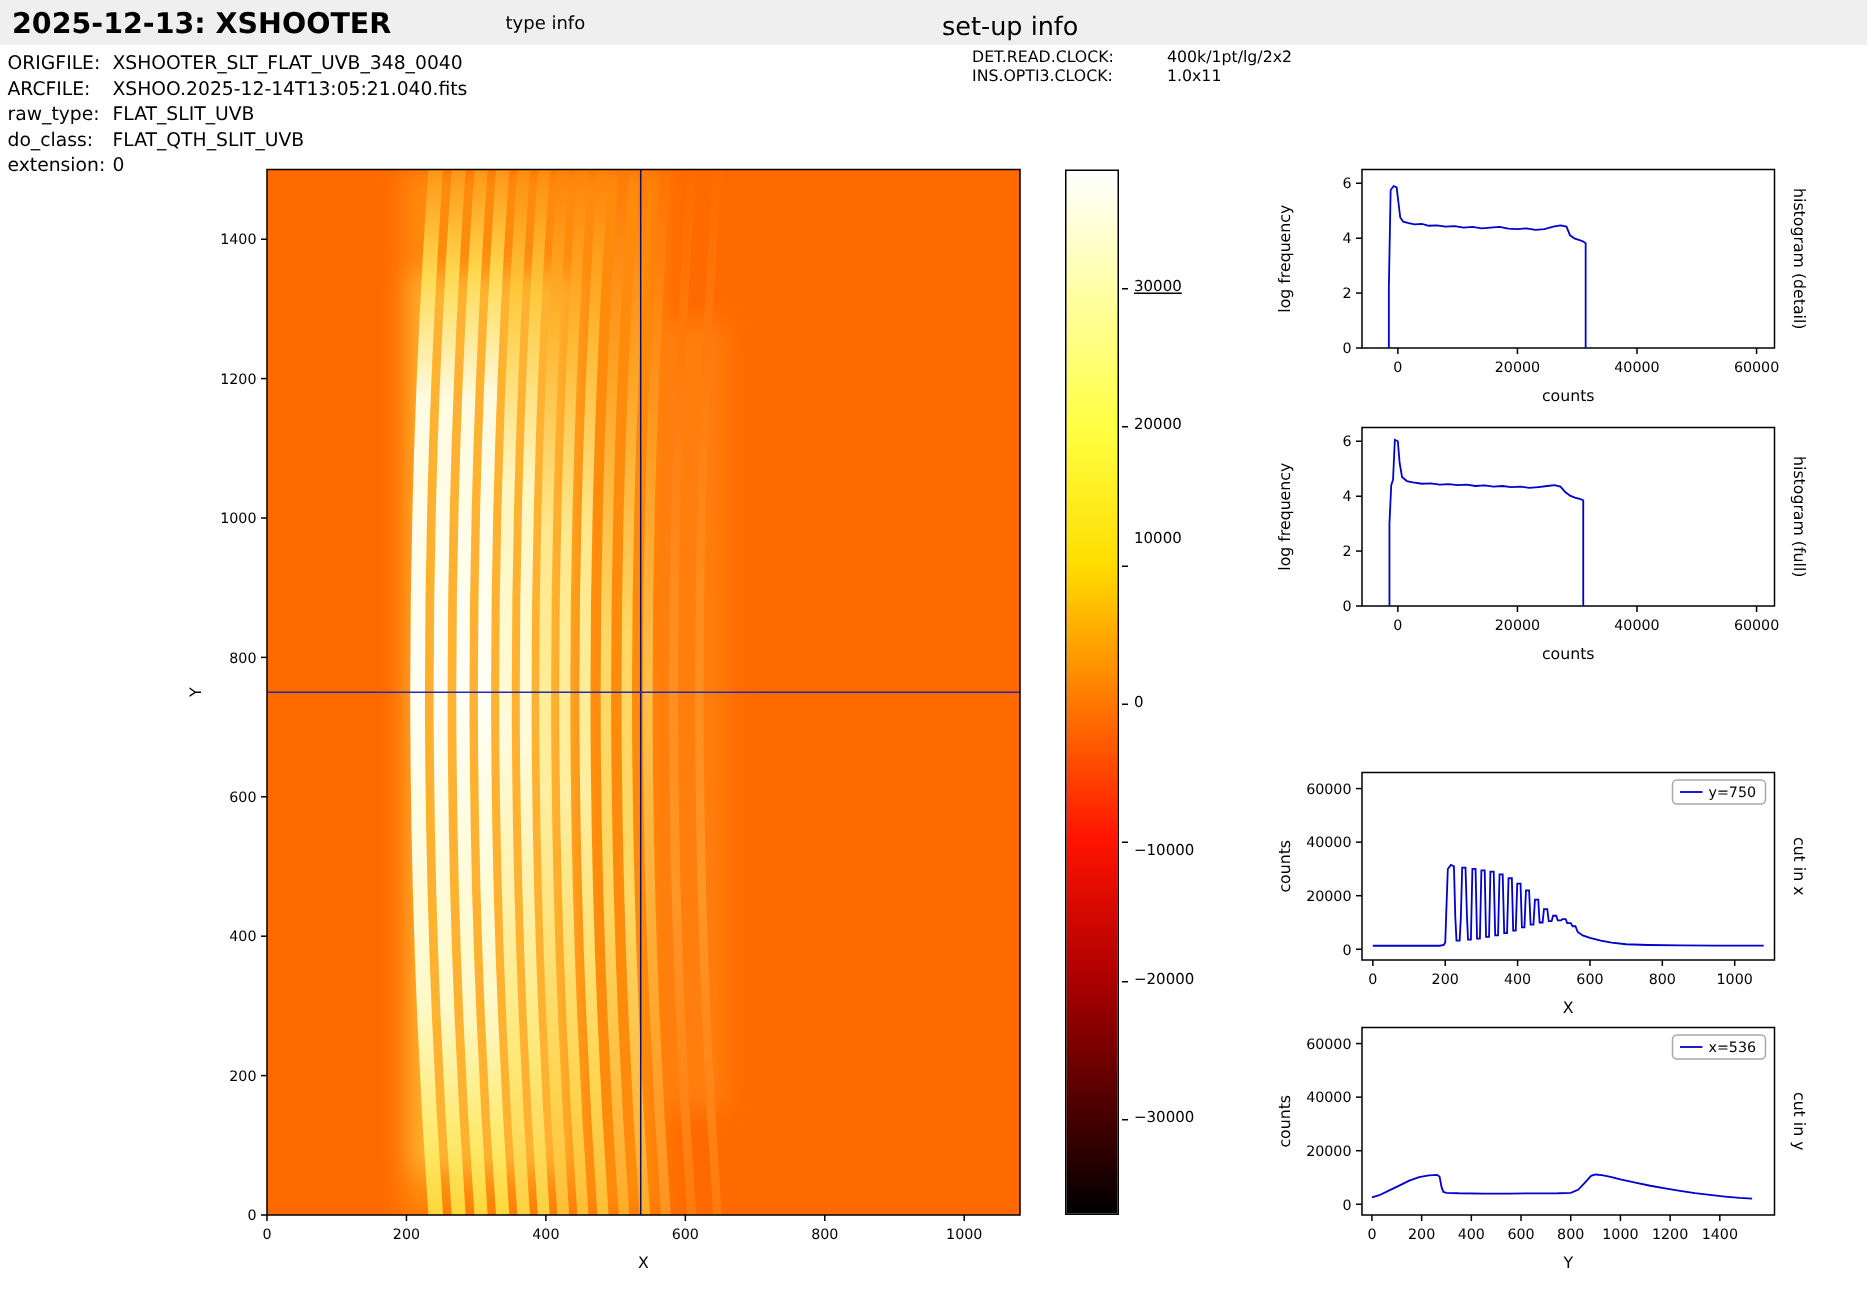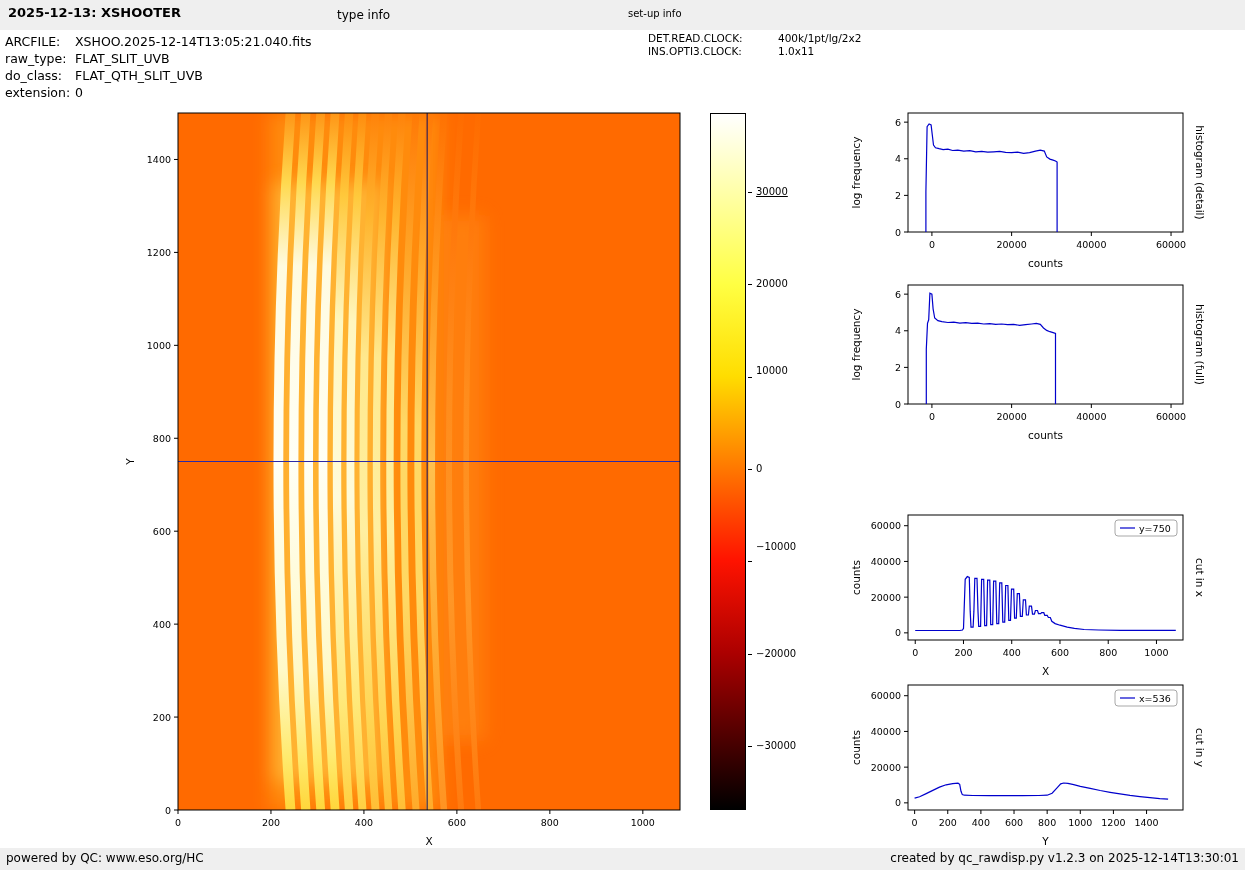--- a/index.html
+++ b/index.html
@@ -1,23 +1,23 @@
 <!DOCTYPE html>
 <html><head>
 <meta charset="utf-8">
 <style>
   *{margin:0;padding:0;box-sizing:border-box}
   html,body{background:#fff}
   body{font-family:"DejaVu Sans","Liberation Sans",sans-serif;color:#000}
   #page{position:relative;width:1245px;height:870px;background:#fff;overflow:hidden}
 
   #topbar{position:absolute;top:0;left:0;width:1245px;height:30px;background:#efefef}
-  #title{position:absolute;left:8px;top:5px;font-size:13px;font-weight:bold;white-space:nowrap}
+  #title{position:absolute;left:8px;top:5px;font-size:19px;font-weight:bold;white-space:nowrap}
   #type-info{position:absolute;left:337px;top:8px;font-size:12px}
-  #setup-info{position:absolute;left:628px;top:8px;font-size:10px}
+  #setup-info{position:absolute;left:628px;top:8px;font-size:17px}
 
   .meta-col{position:absolute;font-size:12.5px}
   .meta-row{height:17px;line-height:17px;white-space:nowrap}
   .meta-label{display:inline-block}
   #meta-left{left:5px;top:33px}
   #meta-left .meta-label{width:70px}
   #meta-mid{left:337px;top:33px}
   #meta-mid .meta-label{width:66px}
   #meta-right{left:648px;top:32px;font-size:10.5px}
   #meta-right .meta-row{height:13px;line-height:13px}
@@ -41,20 +41,21 @@
 
 <div id="page">
 
   <div id="topbar">
     <div id="title">2025-12-13: XSHOOTER</div>
     <div id="type-info">type info</div>
     <div id="setup-info">set-up info</div>
   </div>
 
   <div class="meta-col" id="meta-left">
+    <div class="meta-row"><span class="meta-label">ORIGFILE:</span><span class="meta-value">XSHOOTER_SLT_FLAT_UVB_348_0040</span></div>
     <div class="meta-row"><span class="meta-label">ARCFILE:</span><span class="meta-value">XSHOO.2025-12-14T13:05:21.040.fits</span></div>
     <div class="meta-row"><span class="meta-label">raw_type:</span><span class="meta-value">FLAT_SLIT_UVB</span></div>
     <div class="meta-row"><span class="meta-label">do_class:</span><span class="meta-value">FLAT_QTH_SLIT_UVB</span></div>
     <div class="meta-row"><span class="meta-label">extension:</span><span class="meta-value">0</span></div>
   </div>
 
 
   <div class="meta-col" id="meta-right">
     <div class="meta-row"><span class="meta-label">DET.READ.CLOCK:</span><span class="meta-value">400k/1pt/lg/2x2</span></div>
     <div class="meta-row"><span class="meta-label">INS.OPTI3.CLOCK:</span><span class="meta-value">1.0x11</span></div>
@@ -169,25 +170,25 @@
         <text x="24" y="356.5" text-anchor="middle" class="axl" transform="rotate(-90 24 356.5)">Y</text>
       </svg></div>
 
   <div id="colorbar" style="background: linear-gradient(rgb(255, 255, 255) 0%, rgb(255, 255, 168) 11.3%, rgb(255, 255, 67) 24.5%, rgb(255, 221, 0) 37.7%, rgb(255, 120, 0) 51%, rgb(255, 19, 0) 64.2%, rgb(172, 0, 0) 77.5%, rgb(71, 0, 0) 90.7%, rgb(0, 0, 0) 100%);"></div>
   <div id="colorbar-ticks">
       <div class="cb-mark" style="top: 78.6px;"></div>
       <div class="cb-label" style="top: 72.6px; text-decoration: underline;">30000</div>
       <div class="cb-mark" style="top: 171px;"></div>
       <div class="cb-label" style="top: 165px;">20000</div>
       <div class="cb-mark" style="top: 263.5px;"></div>
-      <div class="cb-label" style="top: 252px;">10000</div>
+      <div class="cb-label" style="top: 241px;">10000</div>
       <div class="cb-mark" style="top: 355.9px;"></div>
       <div class="cb-label" style="top: 349.9px;">0</div>
       <div class="cb-mark" style="top: 448.4px;"></div>
-      <div class="cb-label" style="top: 428px; text-align: right;">−10000</div>
+      <div class="cb-label" style="top: 449px; text-align: right;">−10000</div>
       <div class="cb-mark" style="top: 540.8px;"></div>
       <div class="cb-label" style="top: 534.8px;">−20000</div>
       <div class="cb-mark" style="top: 633.3px;"></div>
       <div class="cb-label" style="top: 627.3px;">−30000</div>
     </div>
 
   <div class="plot" style="left:844px;top:105px;width:369px;height:175px"><svg width="369" height="175">
         <rect x="64" y="8" width="275" height="119" fill="none" stroke="#000" stroke-width="1"></rect>
         <line x1="87.91304347826087" y1="127" x2="87.91304347826087" y2="131" stroke="#000"></line>
         <text x="87.91304347826087" y="143" text-anchor="middle" class="tick">0</text>
@@ -295,18 +296,14 @@
         <text x="16" y="70.5" text-anchor="middle" class="axl" transform="rotate(-90 16 70.5)">counts</text>
         <text x="352" y="70.5" text-anchor="middle" class="axl" transform="rotate(90 352 70.5)">cut in y</text>
         <polyline points="70.6,121.2 75.6,119.8 82.2,116.6 88.8,113.4 95.5,110.1 102.1,107.8 108.7,106.6 114.0,106.2 115.7,107.3 117.0,114.3 118.3,117.6 120.3,118.2 128.6,118.5 145.2,118.7 161.7,118.7 178.3,118.6 194.9,118.5 203.2,118.2 208.1,116.2 212.8,111.2 216.7,106.9 219.7,106.0 223.9,106.4 229.7,107.6 236.3,109.3 246.2,111.4 256.2,113.5 266.1,115.3 276.0,116.9 286.0,118.4 295.9,119.6 305.9,120.7 315.8,121.6 324.1,122.1" fill="none" stroke="#0000cc" stroke-width="1.2"></polyline>
         <g>
           <rect x="271" y="13" width="62" height="16" rx="3" fill="#fff" stroke="#a8a8a8"></rect>
           <line x1="276" y1="21" x2="291" y2="21" stroke="#0000cc" stroke-width="1.2"></line>
           <text x="295" y="24.5" class="tick">x=536</text>
         </g>
       </svg></div>
 
-  <div id="botbar">
-    <div id="footer-left">powered by QC: www.eso.org/HC</div>
-    <div id="footer-right">created by qc_rawdisp.py v1.2.3 on 2025-12-14T13:30:01</div>
-  </div>
 
 </div>
 
 </body></html>

